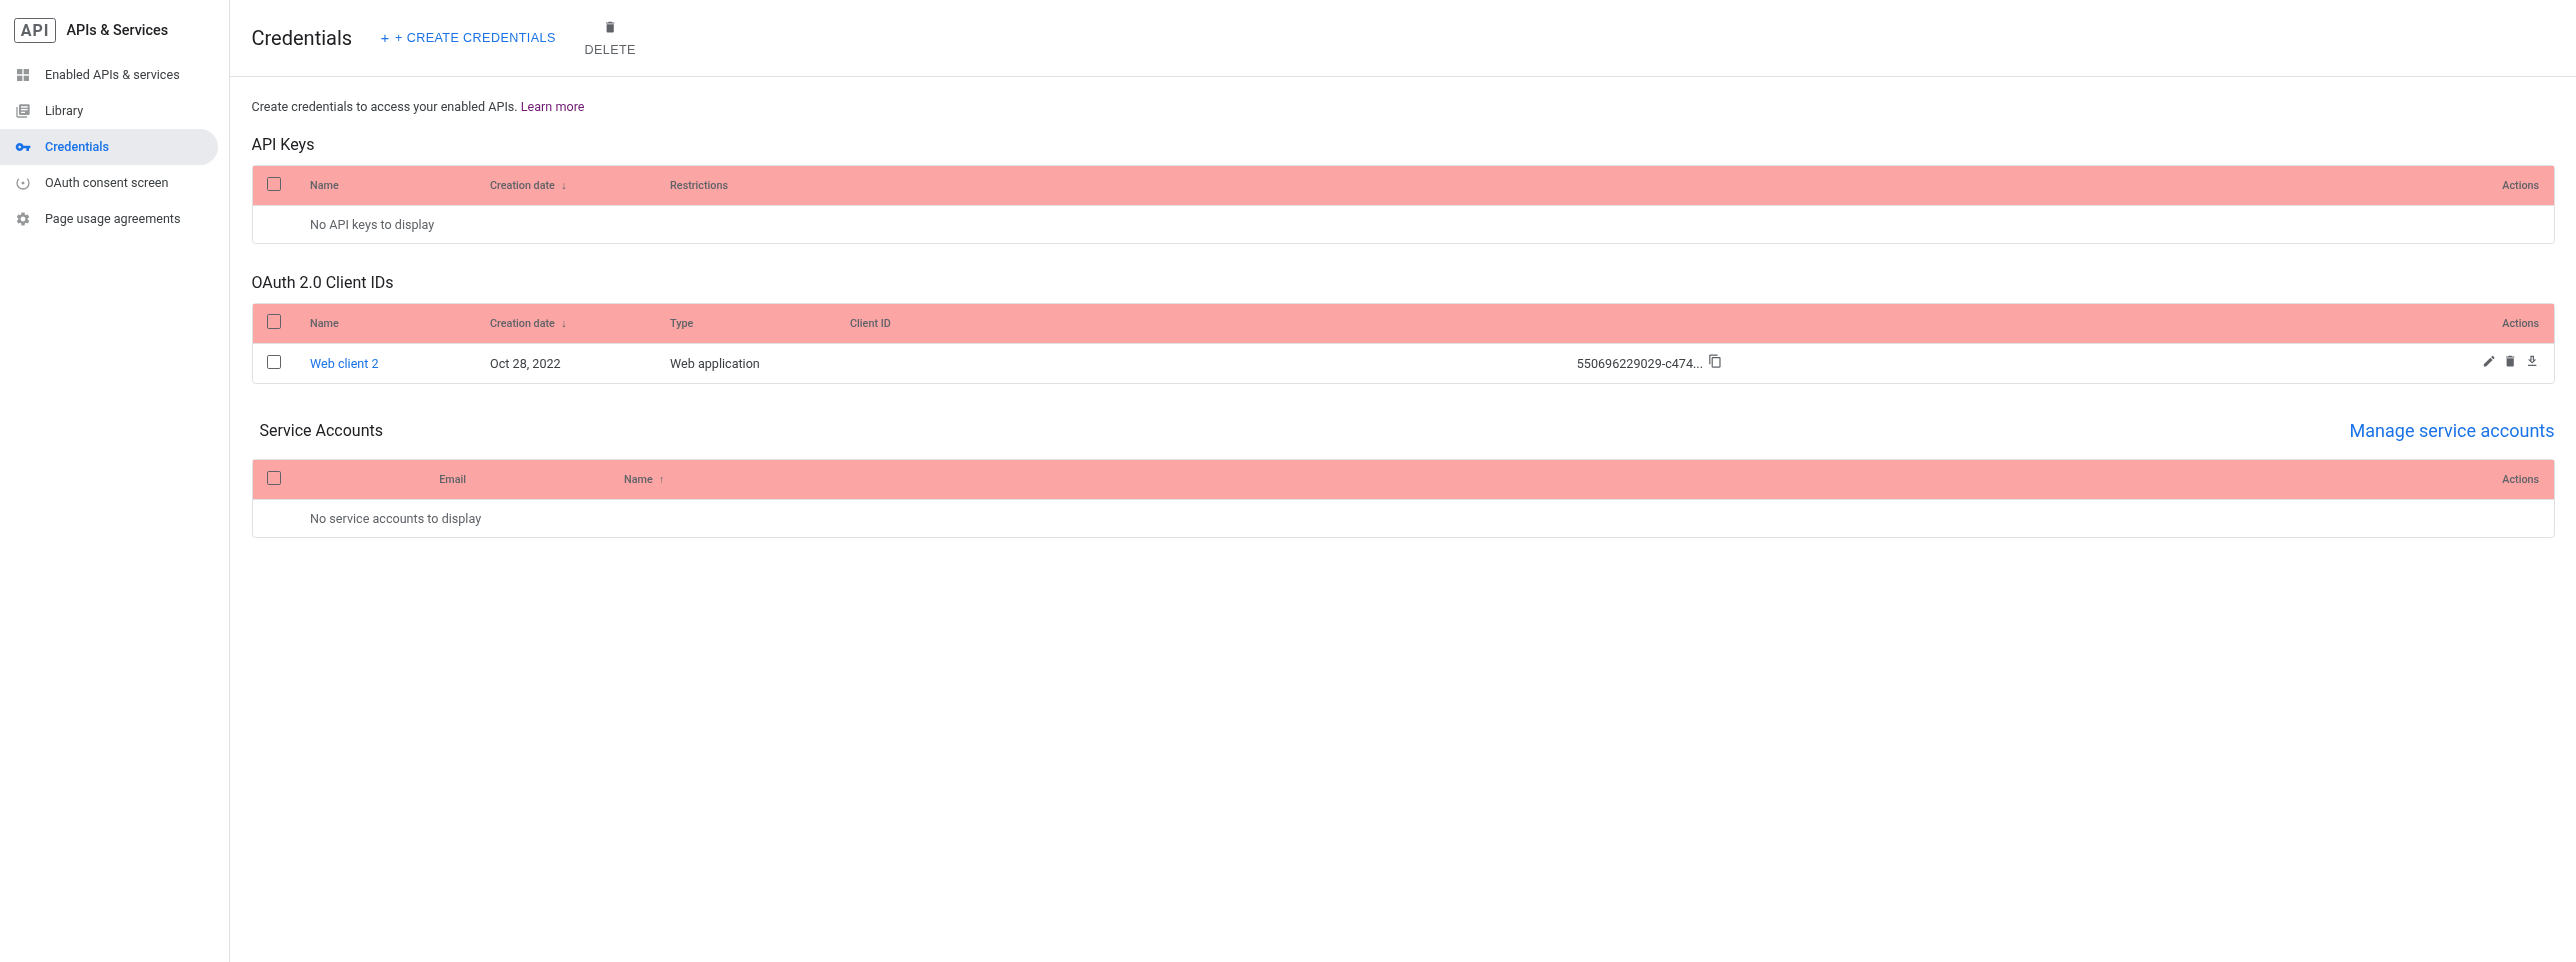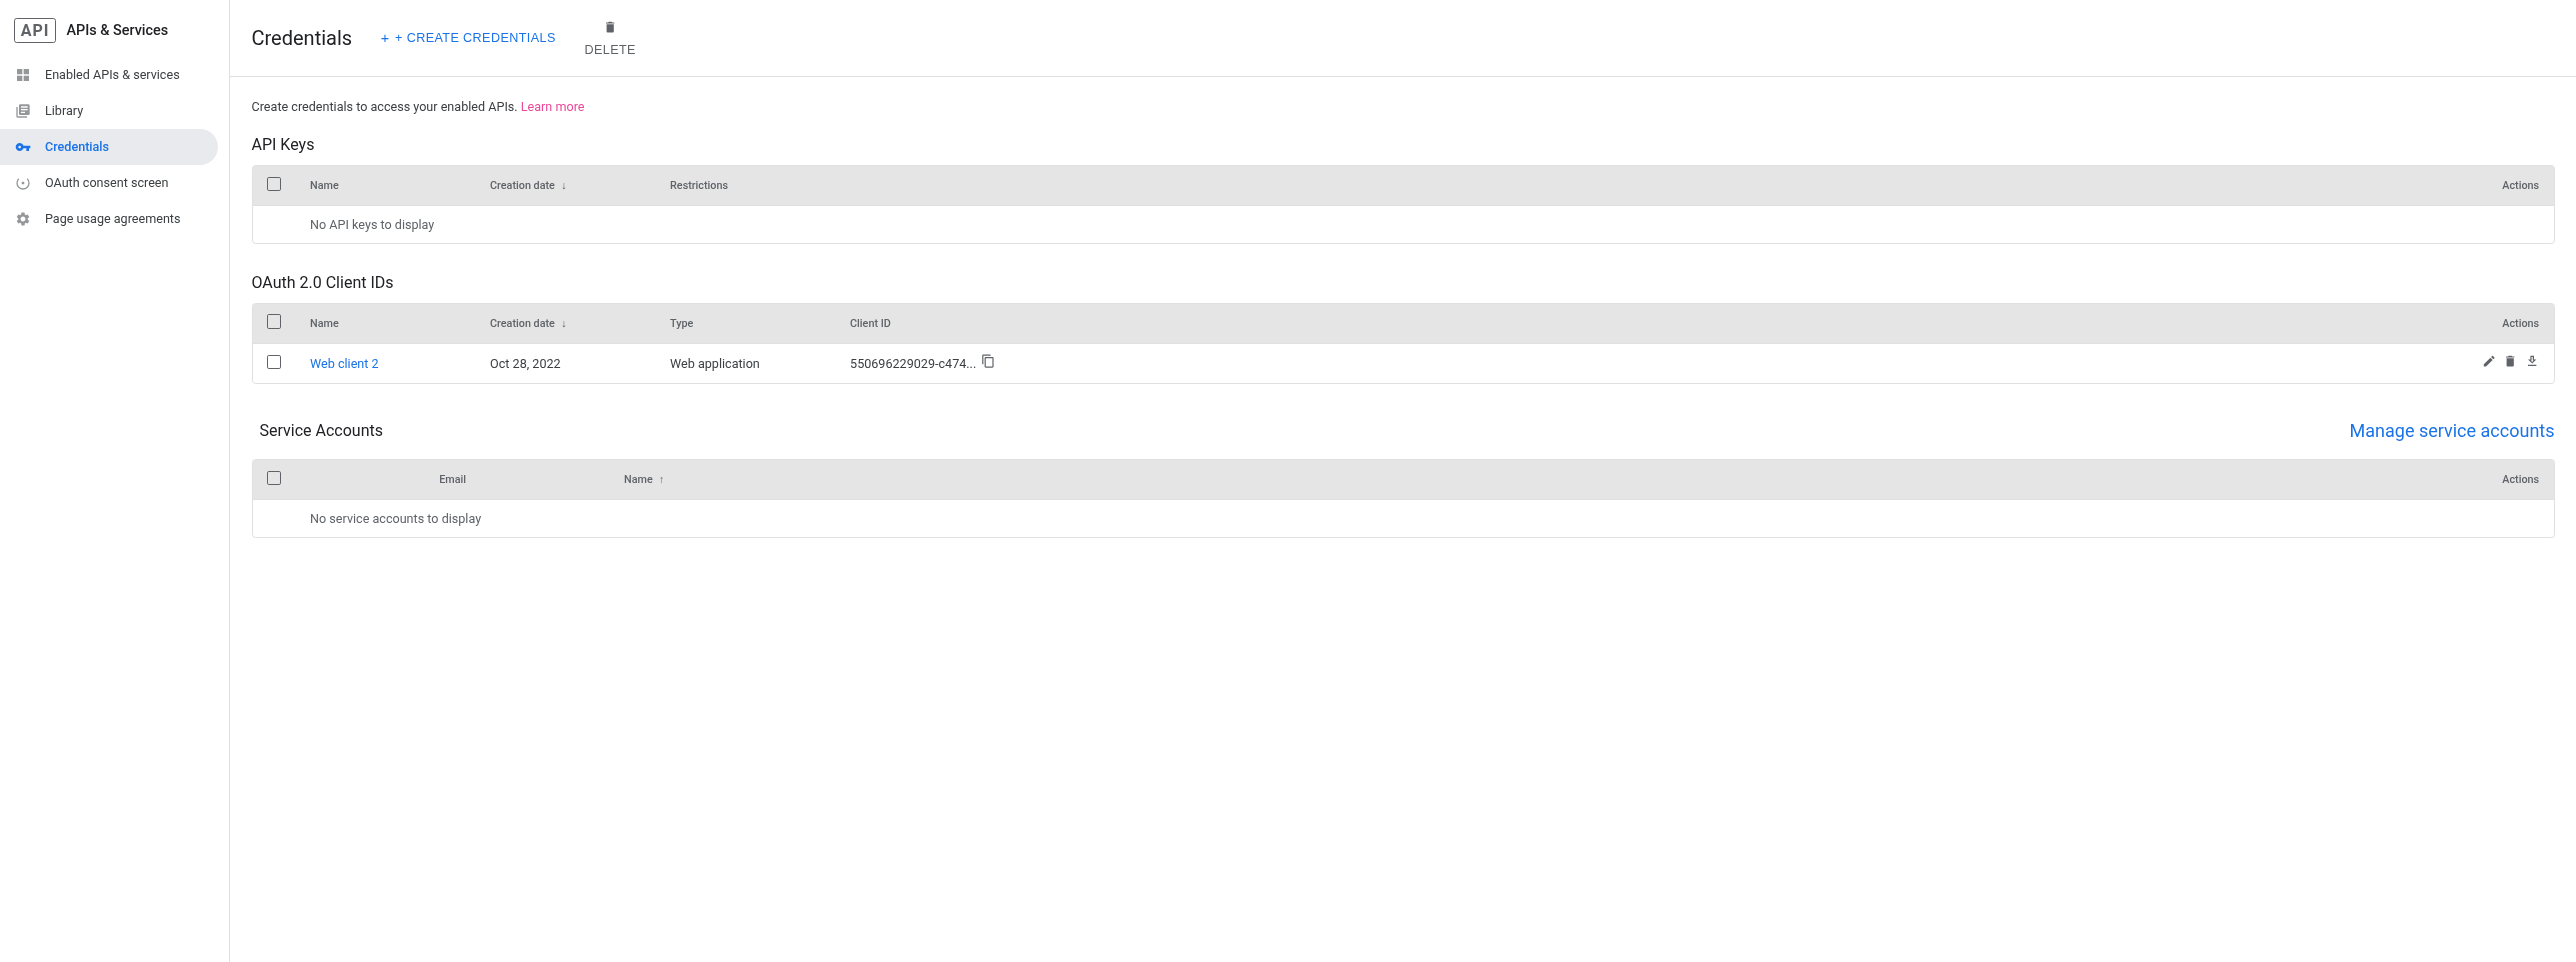--- a/index.html
+++ b/index.html
@@ -18,47 +18,47 @@
 
     
     .main { flex: 1; overflow-y: auto; padding: 0; }
     .top-bar { display: flex; align-items: center; padding: 14.4px 21.5px; border-bottom: 0.9px solid #e0e0e0; gap: 21.5px; }
     .page-title { font-size: 20px; font-weight: 400; color: #202124; }
     .top-bar-actions { display: flex; align-items: center; gap: 14.4px; }
     .btn-create { display: flex; align-items: center; gap: 5.4px; color: #1a73e8; font-size: 12.6px; font-weight: 500; cursor: pointer; padding: 5.4px 7.2px; border-radius: 3.6px; border: none; background: none; text-transform: uppercase; letter-spacing: 0.4px; }
     .btn-delete { display: flex; align-items: center; gap: 5.4px; color: #5f6368; font-size: 12.6px; font-weight: 500; cursor: pointer; padding: 5.4px 7.2px; border-radius: 3.6px; border: none; background: none; text-transform: uppercase; letter-spacing: 0.4px; flex-direction: column; }
     .content-area { padding: 21.5px 21.5px; }
     .info-text { font-size: 12.6px; color: #3c4043; margin-bottom: 21.5px; }
-    .info-text a { color: #ec4899; text-decoration: none; }
+    .info-text a { color: #701a75; text-decoration: none; }
 
     
     .section-title { font-size: 16px; font-weight: 400; color: #202124; margin-bottom: 10.8px; margin-top: 7.2px; }
     .section-header { display: flex; align-items: center; justify-content: space-between; margin-bottom: 10.8px; margin-top: 18px; }
     .manage-link { color: #1a73e8; font-size: 18px; text-decoration: none; cursor: pointer; }
 
     
     .table-container { border: 0.9px solid #e0e0e0; border-radius: 3.6px; margin-bottom: 29px; }
     table { width: 100%; border-collapse: collapse; }
-    thead tr { background: #e5e5e5; }
+    thead tr { background: #fca5a5; }
     th { padding: 10.8px 14.4px; text-align: left; font-size: 10.8px; font-weight: 500; color: #5f6368; border-bottom: 0.9px solid #e0e0e0; white-space: nowrap; }
     th.sortable { cursor: pointer; }
     td { padding: 10.8px 14.4px; font-size: 12.6px; color: #3c4043; border-bottom: 0.9px solid #e0e0e0; }
     tr:last-child td { border-bottom: none; }
     .col-checkbox { width: 36px; }
     .col-name { width: 180px; }
     .col-creation { width: 180px; }
     .col-restrictions { }
     .col-actions { width: 90px; text-align: right; }
     .col-type { width: 180px; }
     .col-clientid { }
     .col-email { width: 314px; text-align: center; }
     .col-namesa { }
     .empty-row td { color: #5f6368; font-style: normal; }
     .link-cell { color: #1a73e8; text-decoration: none; cursor: pointer; }
-    .client-id-cell { display: flex; align-items: center; gap: 5px; }
+    .client-id-cell { display: flex; align-items: center; gap: 5px; justify-content: center; }
     .copy-icon { cursor: pointer; color: #5f6368; font-size: 14.4px; }
     .action-icons { display: flex; align-items: center; justify-content: flex-end; gap: 7.2px; }
     .action-icon { color: #5f6368; cursor: pointer; font-size: 14.4px; }
     .checkbox { width: 14.4px; height: 14.4px; border: 1.8px solid #5f6368; border-radius: 1.8px; display: inline-block; flex-shrink: 0; cursor: pointer; }
 
     
     .sort-arrow { display: inline-block; margin-left: 3.6px; }
     .sort-arrow-up::after { content: '↑'; }
     .sort-arrow-down::after { content: '↓'; }
   </style>

